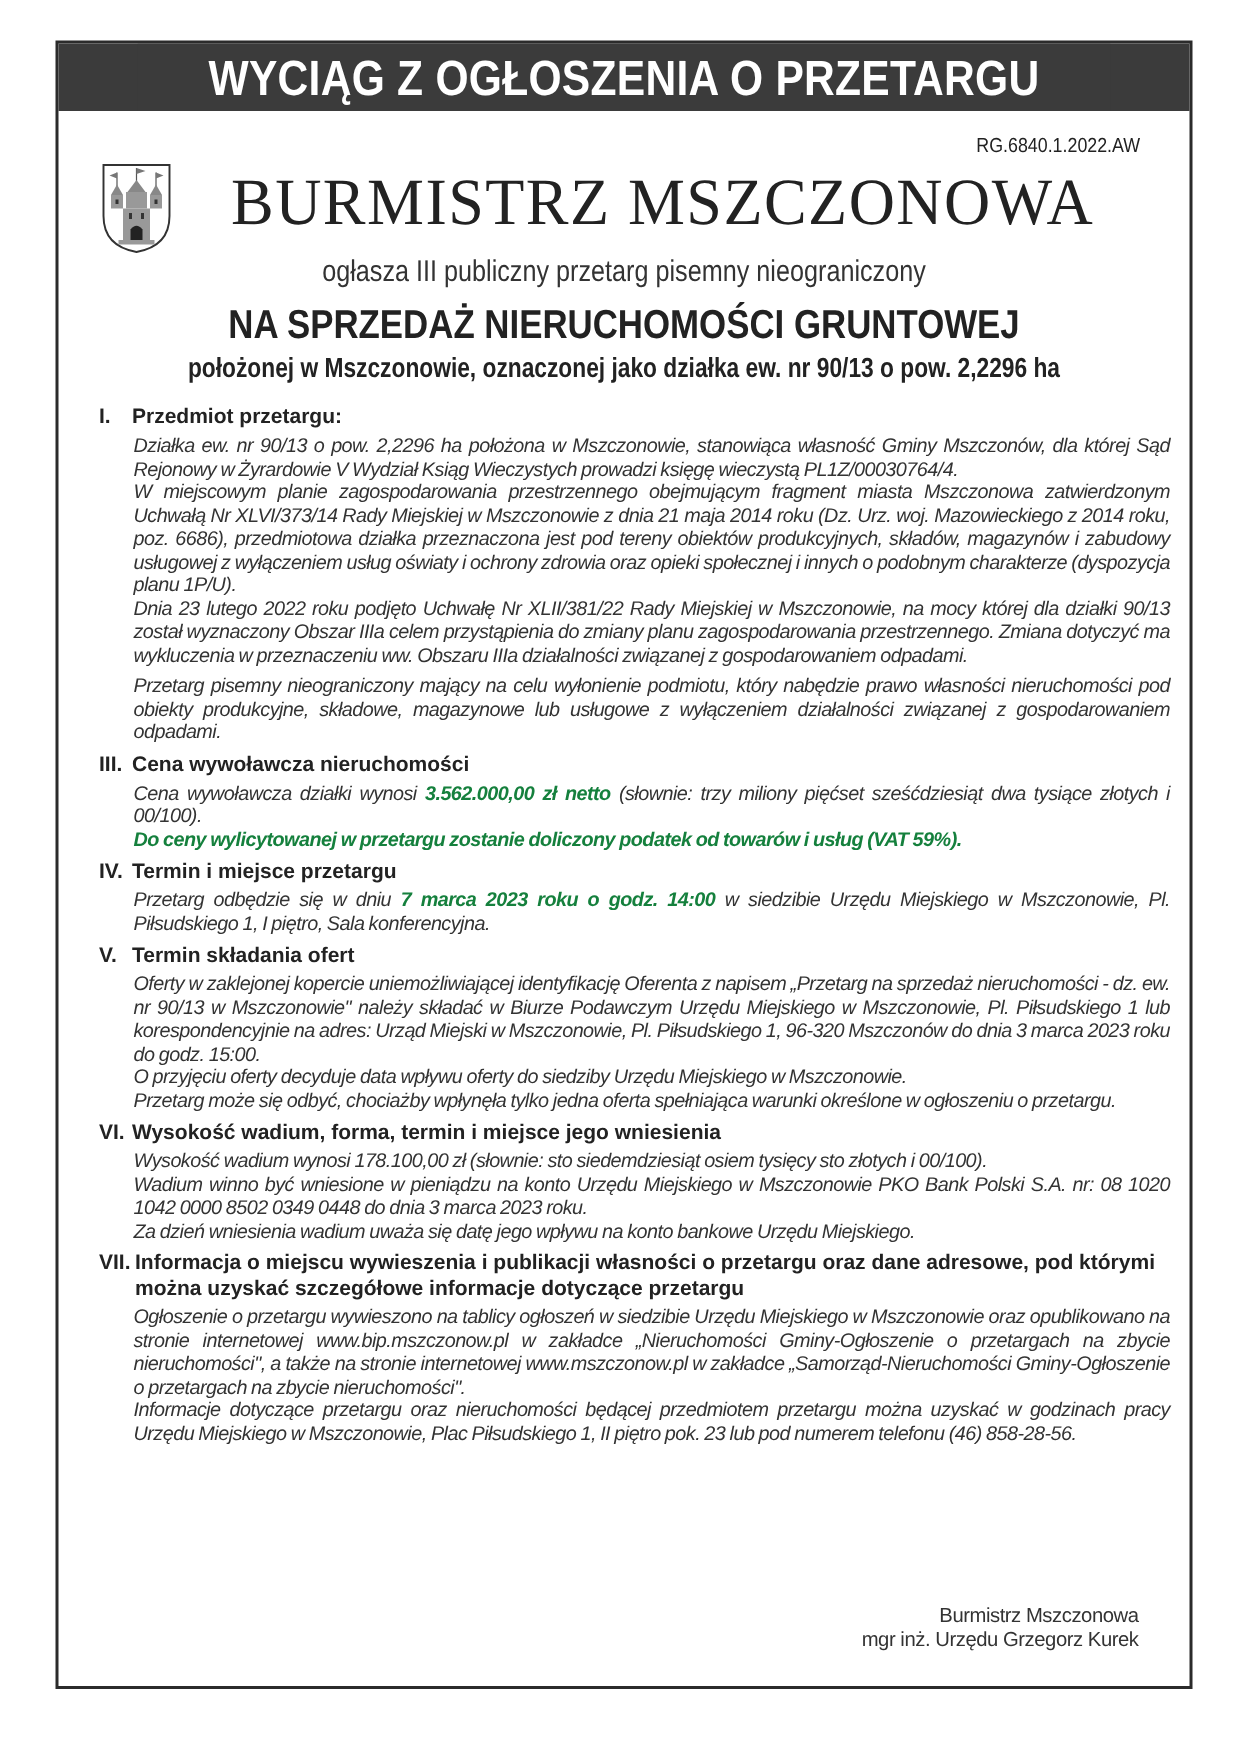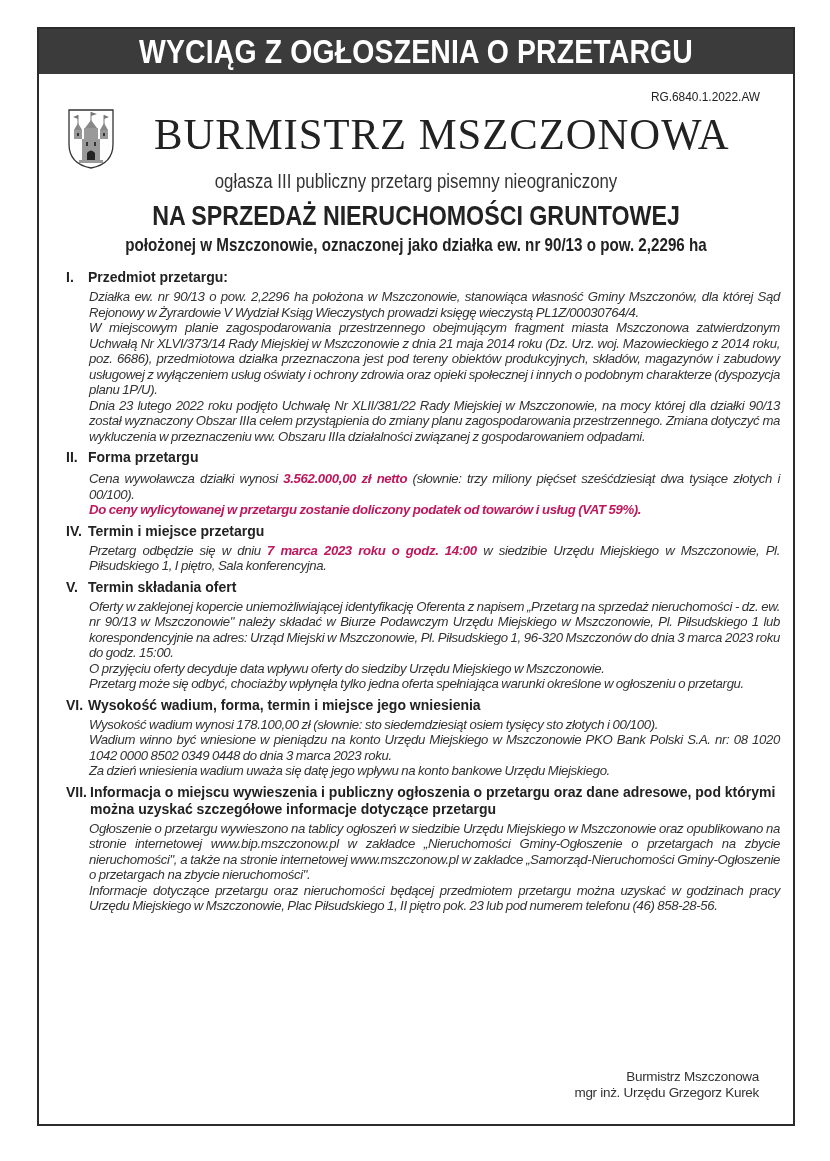--- a/index.html
+++ b/index.html
@@ -13,21 +13,21 @@
   .announce { position: absolute; left: 0; right: 0; top: 141px; text-align: center; font-size: 20px; color: #333; transform: scaleX(0.84); transform-origin: center; white-space: nowrap; }
   .title { position: absolute; left: 0; right: 0; top: 172px; text-align: center; font-weight: bold; font-size: 27px; color: #222; white-space: nowrap; transform: scaleX(0.86); transform-origin: center; }
   .subtitle { position: absolute; left: 0; right: 0; top: 205px; text-align: center; font-weight: bold; font-size: 18.5px; color: #222; white-space: nowrap; transform: scaleX(0.82); transform-origin: center; }
   .sections { position: absolute; left: 27px; top: 240px; width: 714px; }
   .sec { margin-bottom: 5px; }
   .sec-head { display: flex; font-weight: bold; font-size: 14px; line-height: 17px; color: #222; }
   .sec-head .num { width: 22px; flex: none; }
   .sec-head .txt { flex: 1; }
   .sec-body { margin-left: 23px; margin-top: 3px; font-size: 13.2px; line-height: 15.5px; color: #333; text-align: justify; letter-spacing: -0.35px; word-spacing: -0.5px; font-style: italic; }
   .sec-body p { margin: 0; }
-  .sec-body b { color: #be185d; }
+  .sec-body b { color: #15803d; }
   .signature { position: absolute; right: 34px; top: 1040px; text-align: right; font-size: 13.5px; line-height: 16px; color: #333; letter-spacing: -0.3px; }
 </style>
 </head>
 <body>
 
 <div class="frame">
   <div class="banner-wrap">
     <div class="banner">WYCIĄG Z OGŁOSZENIA O PRZETARGU</div>
   </div>
 
@@ -73,27 +73,30 @@
         <span class="txt">Przedmiot przetargu:</span>
       </div>
       <div class="sec-body">
         <p>Działka ew. nr 90/13 o pow. 2,2296 ha położona w Mszczonowie, stanowiąca własność Gminy Mszczonów, dla której Sąd Rejonowy w Żyrardowie V Wydział Ksiąg Wieczystych prowadzi księgę wieczystą PL1Z/00030764/4.</p>
         <p>W miejscowym planie zagospodarowania przestrzennego obejmującym fragment miasta Mszczonowa zatwierdzonym Uchwałą Nr XLVI/373/14 Rady Miejskiej w Mszczonowie z dnia 21 maja 2014 roku (Dz. Urz. woj. Mazowieckiego z 2014 roku, poz. 6686), przedmiotowa działka przeznaczona jest pod tereny obiektów produkcyjnych, składów, magazynów i zabudowy usługowej z wyłączeniem usług oświaty i ochrony zdrowia oraz opieki społecznej i innych o podobnym charakterze (dyspozycja planu 1P/U).</p>
         <p>Dnia 23 lutego 2022 roku podjęto Uchwałę Nr XLII/381/22 Rady Miejskiej w Mszczonowie, na mocy której dla działki 90/13 został wyznaczony Obszar IIIa celem przystąpienia do zmiany planu zagospodarowania przestrzennego. Zmiana dotyczyć ma wykluczenia w przeznaczeniu ww. Obszaru IIIa działalności związanej z gospodarowaniem odpadami.</p>
       </div>
     </div>
 
     <div class="sec">
-      <div class="sec-head">
-        <span class="num">II.</span>
-        <span class="txt">Forma przetargu</span>
+      <div class="sec-body">
+        <p>Przetarg pisemny nieograniczony mający na celu wyłonienie podmiotu, który nabędzie prawo własności nieruchomości pod obiekty produkcyjne, składowe, magazynowe lub usługowe z wyłączeniem działalności związanej z gospodarowaniem odpadami.</p>
       </div>
     </div>
 
     <div class="sec">
+      <div class="sec-head">
+        <span class="num">III.</span>
+        <span class="txt">Cena wywoławcza nieruchomości</span>
+      </div>
       <div class="sec-body">
         <p><span>Cena wywoławcza działki wynosi </span><b>3.562.000,00 zł netto</b><span> (słownie: trzy miliony pięćset sześćdziesiąt dwa tysiące złotych i 00/100).</span></p>
         <p><b>Do ceny wylicytowanej w przetargu zostanie doliczony podatek od towarów i usług (VAT 59%).</b></p>
       </div>
     </div>
 
     <div class="sec">
       <div class="sec-head">
         <span class="num">IV.</span>
         <span class="txt">Termin i miejsce przetargu</span>
@@ -123,21 +126,21 @@
       <div class="sec-body">
         <p>Wysokość wadium wynosi 178.100,00 zł (słownie: sto siedemdziesiąt osiem tysięcy sto złotych i 00/100).</p>
         <p>Wadium winno być wniesione w pieniądzu na konto Urzędu Miejskiego w Mszczonowie PKO Bank Polski S.A. nr: 08 1020 1042 0000 8502 0349 0448 do dnia 3 marca 2023 roku.</p>
         <p>Za dzień wniesienia wadium uważa się datę jego wpływu na konto bankowe Urzędu Miejskiego.</p>
       </div>
     </div>
 
     <div class="sec">
       <div class="sec-head">
         <span class="num" style="width:24px">VII.</span>
-        <span class="txt">Informacja o miejscu wywieszenia i publiczny ogłoszenia o przetargu oraz dane adresowe, pod którymi można uzyskać szczegółowe informacje dotyczące przetargu</span>
+        <span class="txt">Informacja o miejscu wywieszenia i publikacji własności o przetargu oraz dane adresowe, pod którymi można uzyskać szczegółowe informacje dotyczące przetargu</span>
       </div>
       <div class="sec-body">
         <p>Ogłoszenie o przetargu wywieszono na tablicy ogłoszeń w siedzibie Urzędu Miejskiego w Mszczonowie oraz opublikowano na stronie internetowej www.bip.mszczonow.pl w zakładce „Nieruchomości Gminy-Ogłoszenie o przetargach na zbycie nieruchomości", a także na stronie internetowej www.mszczonow.pl w zakładce „Samorząd-Nieruchomości Gminy-Ogłoszenie o przetargach na zbycie nieruchomości".</p>
         <p>Informacje dotyczące przetargu oraz nieruchomości będącej przedmiotem przetargu można uzyskać w godzinach pracy Urzędu Miejskiego w Mszczonowie, Plac Piłsudskiego 1, II piętro pok. 23 lub pod numerem telefonu  (46) 858-28-56.</p>
       </div>
     </div>
   </div>
 
   <div class="signature">
     <div>Burmistrz Mszczonowa</div>

